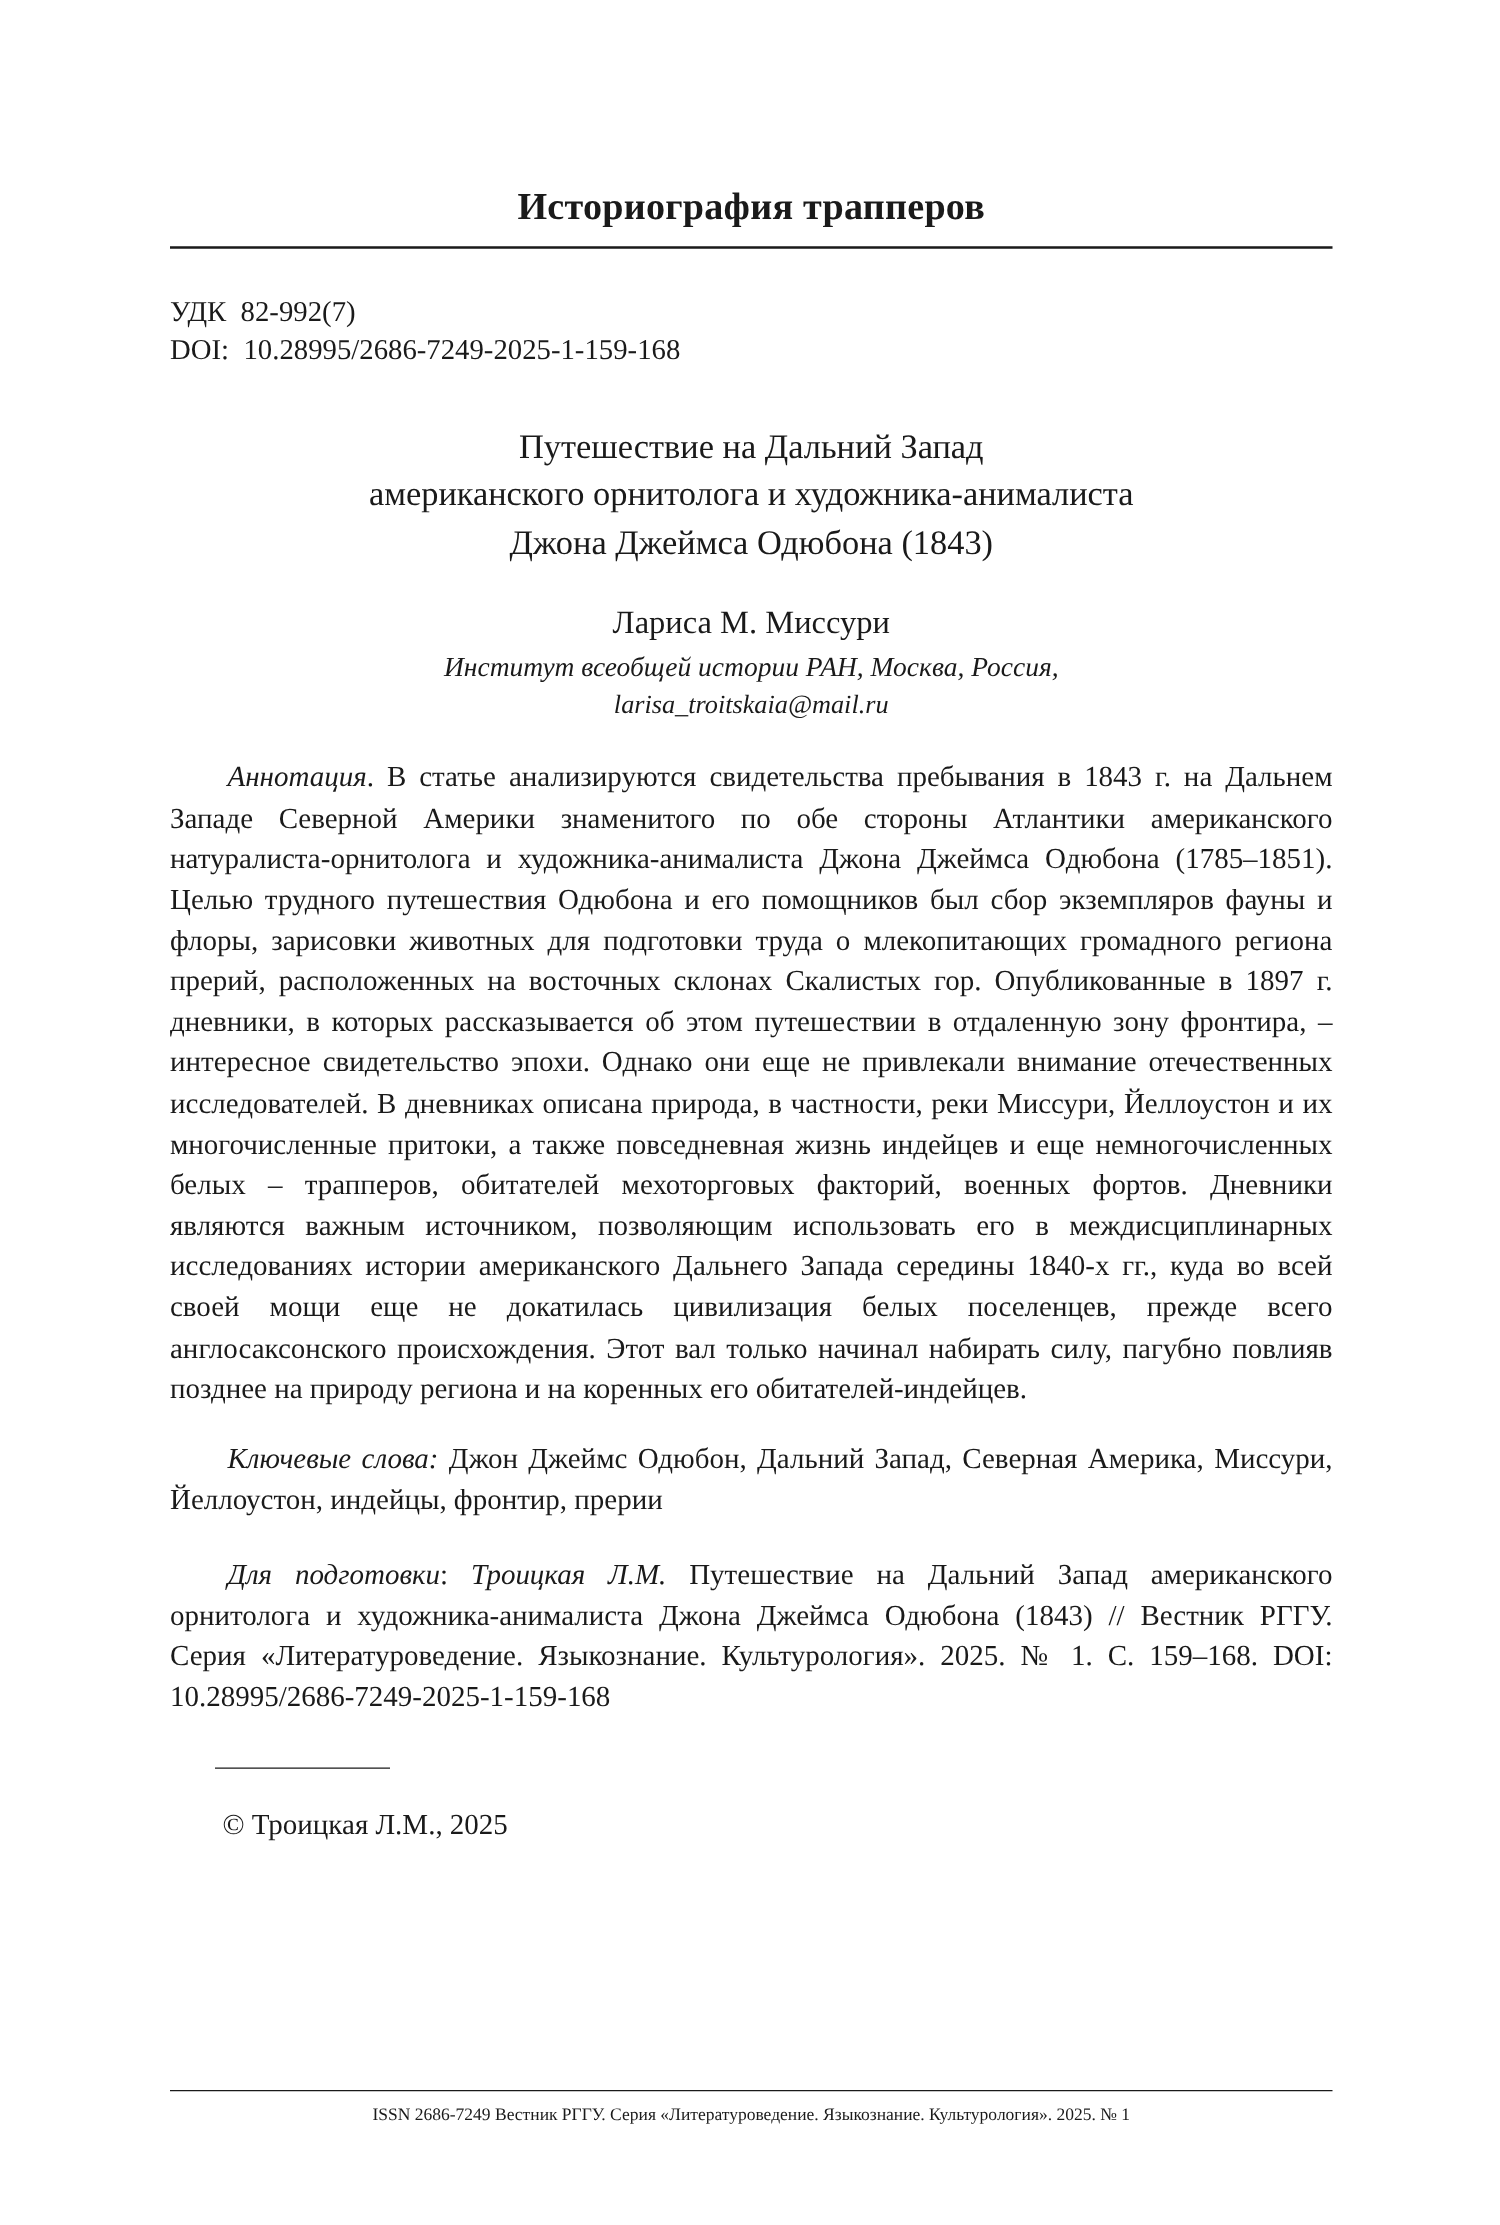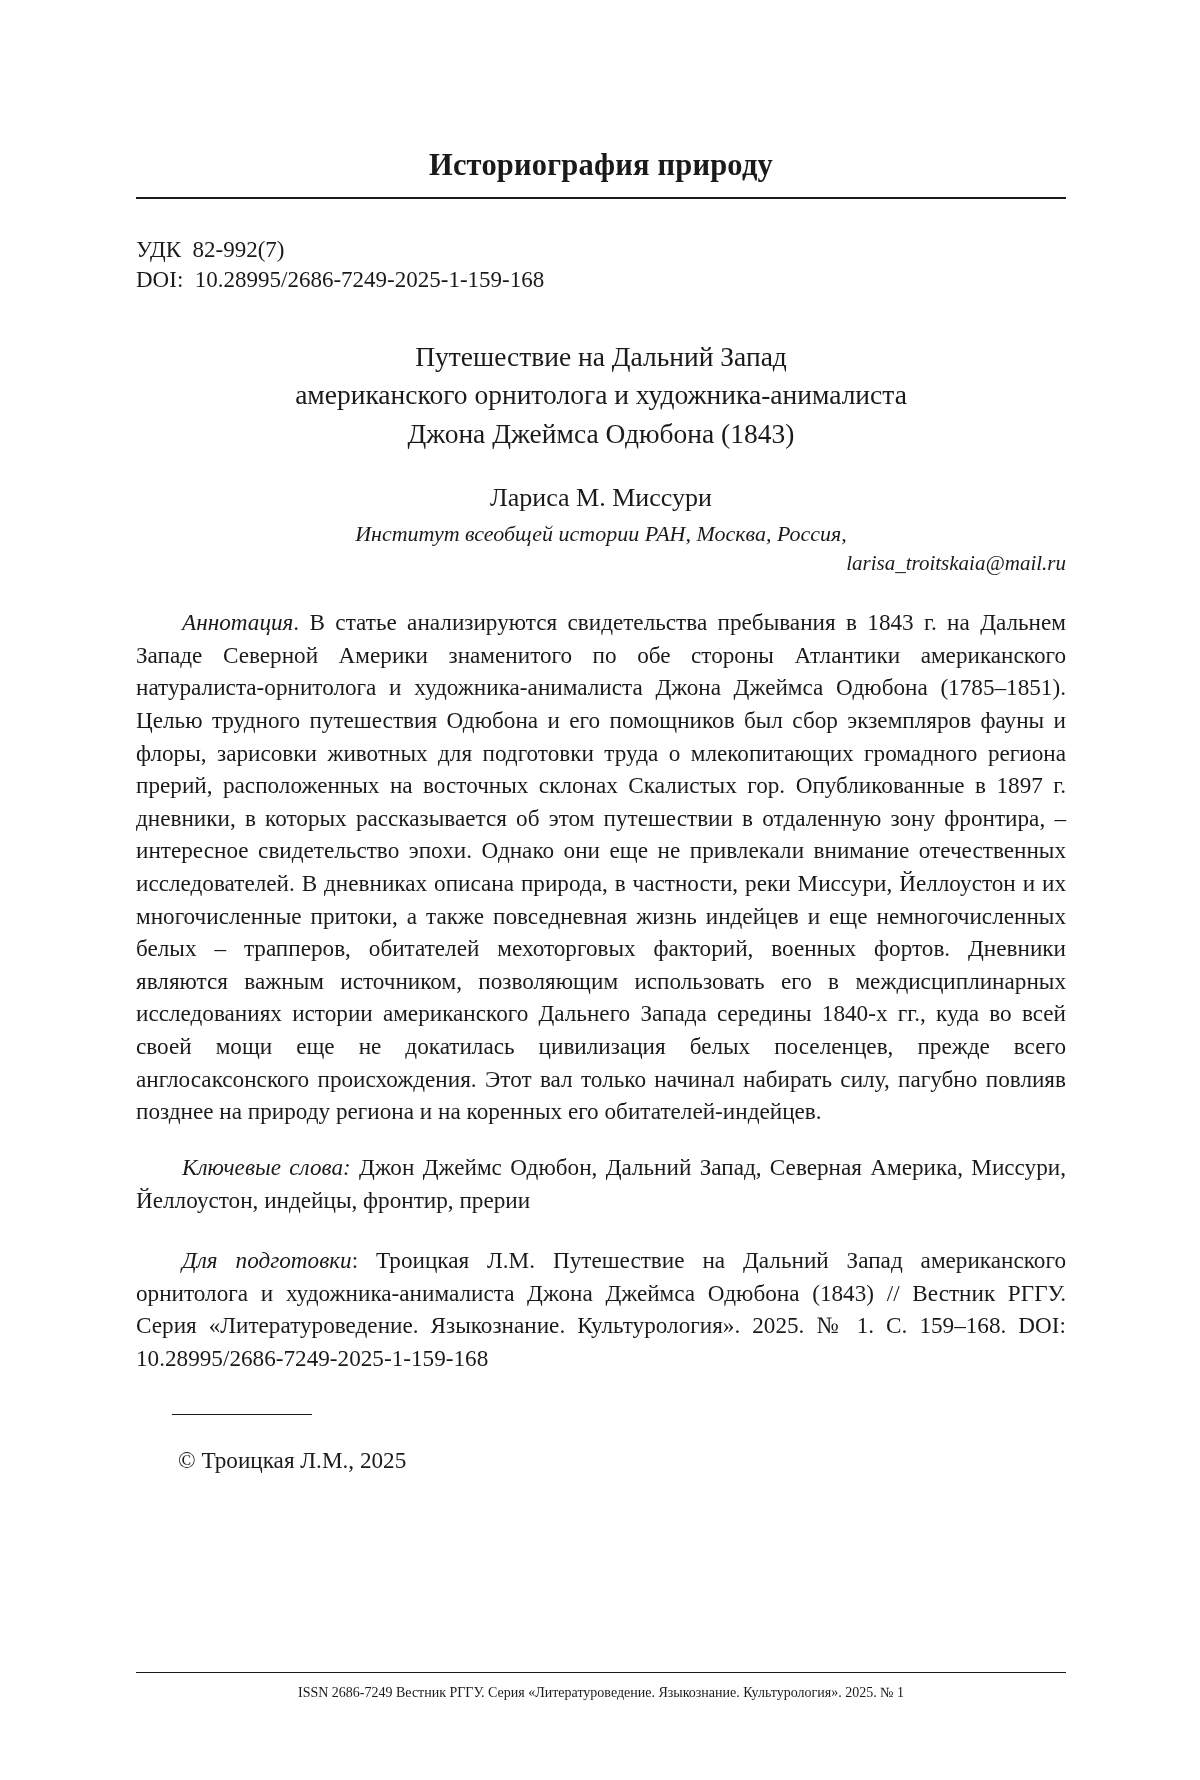--- a/index.html
+++ b/index.html
@@ -70,21 +70,21 @@
     font-size: 26px;
   }
   .affiliation {
     margin-top: 8px;
     text-align: center;
     font-size: 22px;
     font-style: italic;
   }
   .email {
     margin-top: 4px;
-    text-align: right;
+    text-align: center;
     font-size: 21px;
     font-style: italic;
     font-family: Liberation Serif, serif;
   }
 
   
   .abstract {
     margin-top: 30px;
     font-size: 23.2px;
     line-height: 1.405;
@@ -109,21 +109,21 @@
 
   .citation {
     margin-top: 28px;
     font-size: 23.2px;
     line-height: 1.405;
     text-align: justify;
     text-align-last: left;
     text-indent: 46px;
   }
   .citation .lbl { font-style: italic; }
-  .citation .src { }
+  .citation .src { font-style: italic; }
 
   
   .copyright-rule {
     margin-top: 40px;
     margin-left: 36px;
     width: 140px;
     border-top: 1.6px solid #1a1a1a;
     height: 0;
   }
   .copyright {
@@ -150,21 +150,21 @@
     text-align: center;
     white-space: nowrap;
   }
 </style>
 </head>
 <body>
 
 <div class="page">
   <div class="content">
 
-    <div class="running-head">Историография природу</div>
+    <div class="running-head">Историография трапперов</div>
     <div class="rule"></div>
 
     <div class="idblock">
       <div>УДК  82-992(7)</div>
       <div>DOI:  10.28995/2686-7249-2025-1-159-168</div>
     </div>
 
     <div class="title">
       <div>Путешествие на Дальний Запад</div>
       <div>американского орнитолога и художника-анималиста</div>

